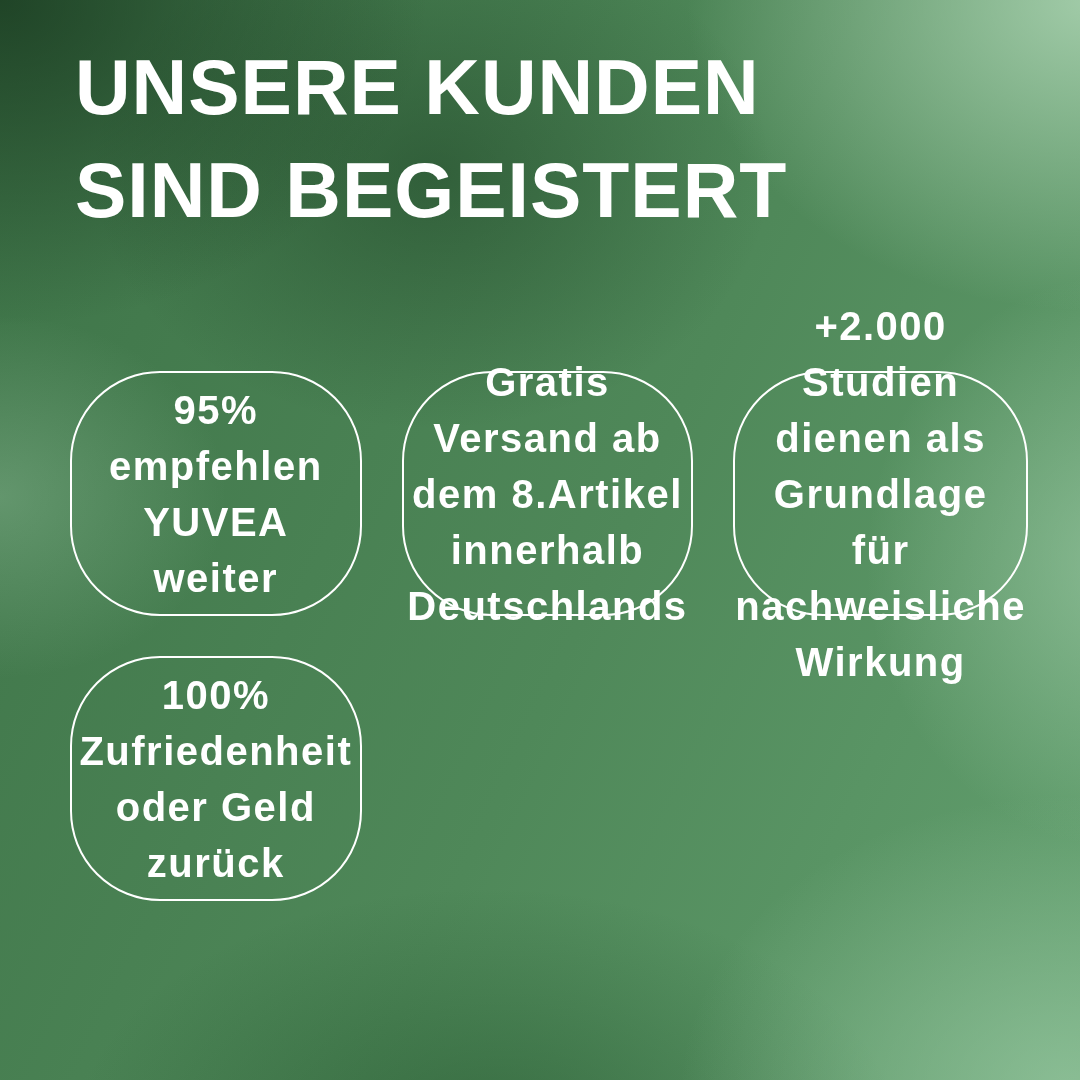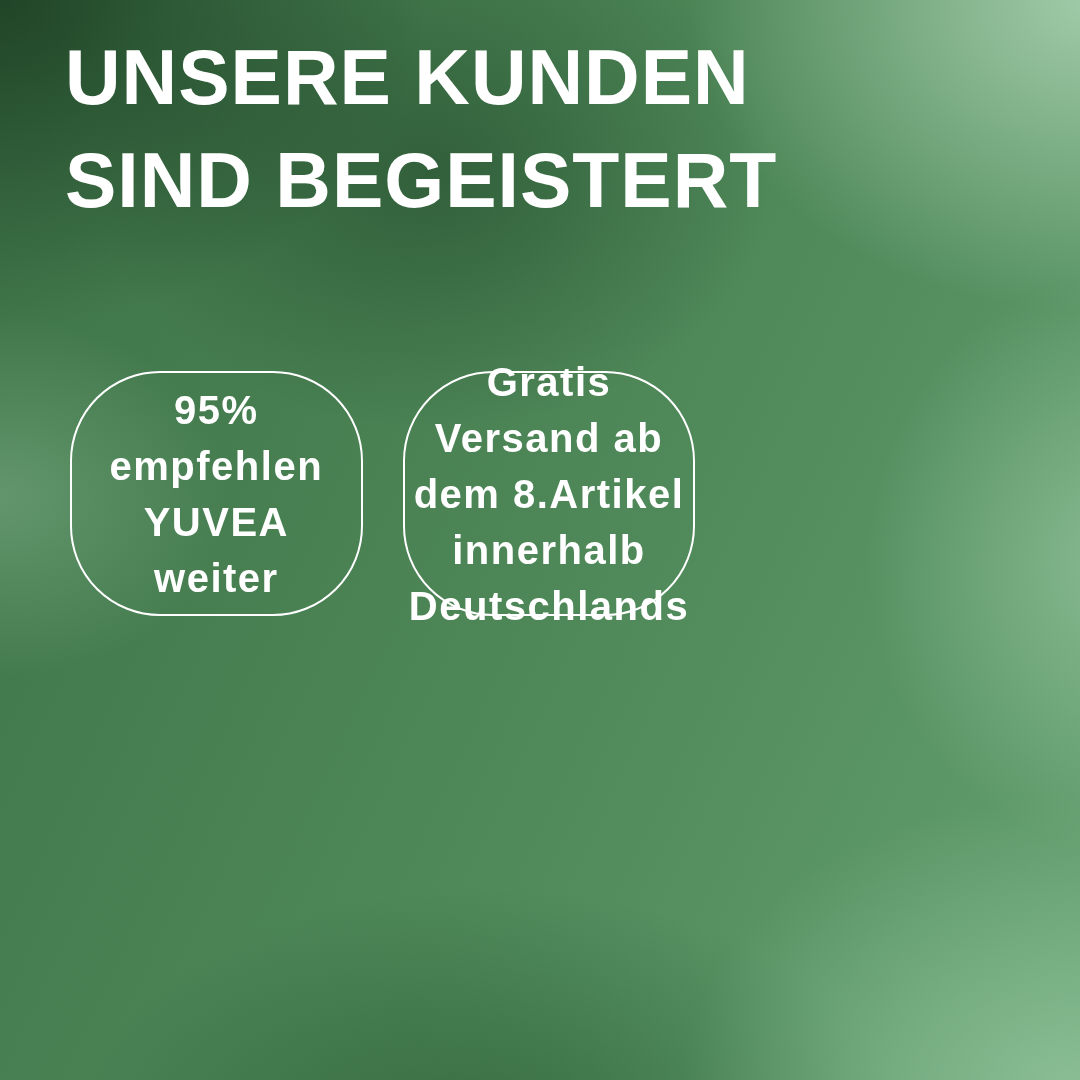--- a/index.html
+++ b/index.html
@@ -28,21 +28,21 @@
       radial-gradient(ellipse 34% 38% at 104% 52%,rgba(172,213,180,0.55), rgba(172,213,180,0) 70%),
       radial-gradient(ellipse 50% 38% at 99% 101%,rgba(165,209,174,0.60), rgba(165,209,174,0) 72%),
       radial-gradient(ellipse 30% 24% at 0% 46%,  rgba(152,197,162,0.38), rgba(152,197,162,0) 70%),
       radial-gradient(ellipse 55% 34% at 45% 106%,rgba(24,72,34,0.48),    rgba(24,72,34,0) 70%),
       linear-gradient(115deg, #3d7347 0%, #4f8859 55%, #63a06f 100%);
   }
   .heading {
     position: absolute;
     left: 65px;
     top: 26px;
-    margin: 0;
+    margin: 10px;
     font-size: 77px;
     font-weight: 700;
     line-height: 103px;
     letter-spacing: 1px;
     white-space: pre-line;
     color: var(--text-color);
   }
   .cards {
     position: absolute;
     left: 70px;
@@ -90,16 +90,26 @@
 weiter</p>
     </div>
 
     <div class="card">
       <p class="card-text">Gratis Versand ab
 dem 8.Artikel
 innerhalb
 Deutschlands</p>
     </div>
 
+    <div class="card">
+      <p class="card-text">+2.000 Studien
+dienen als Grundlage
+für nachweisliche
+Wirkung</p>
+    </div>
 
+    <div class="card">
+      <p class="card-text">100% Zufriedenheit
+oder Geld zurück</p>
+    </div>
 
   </div>
 </div>
 
 </body></html>

